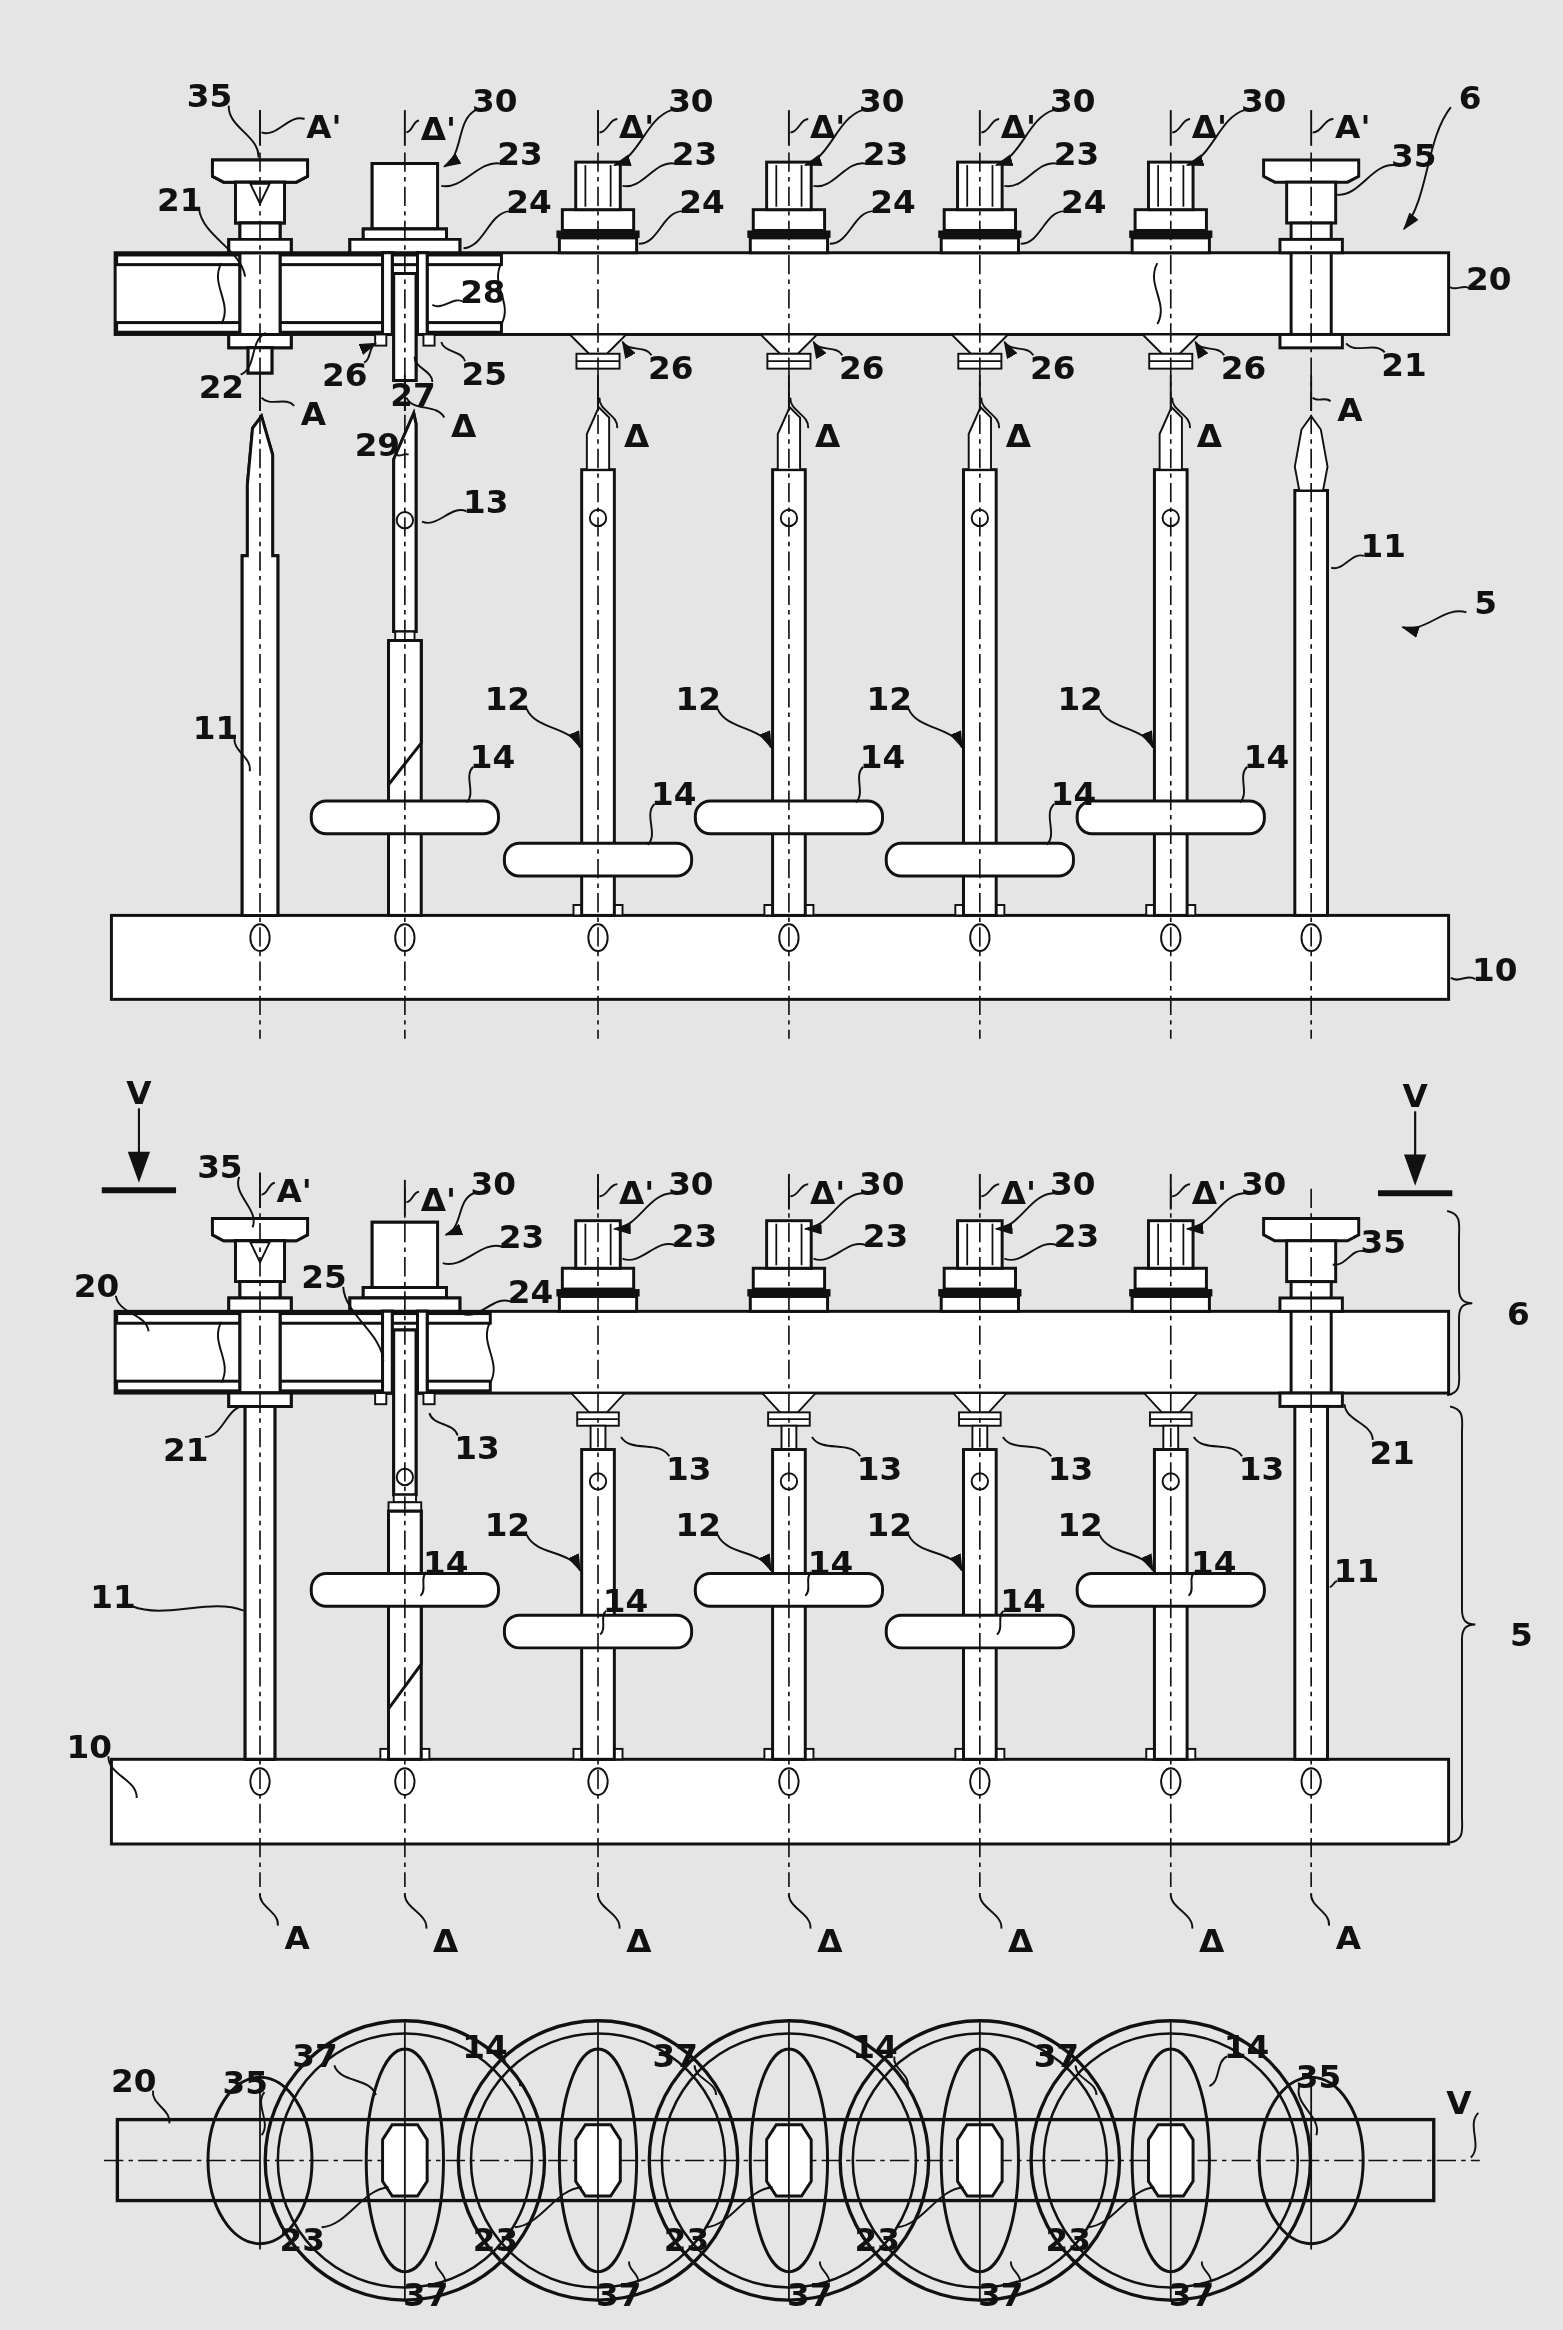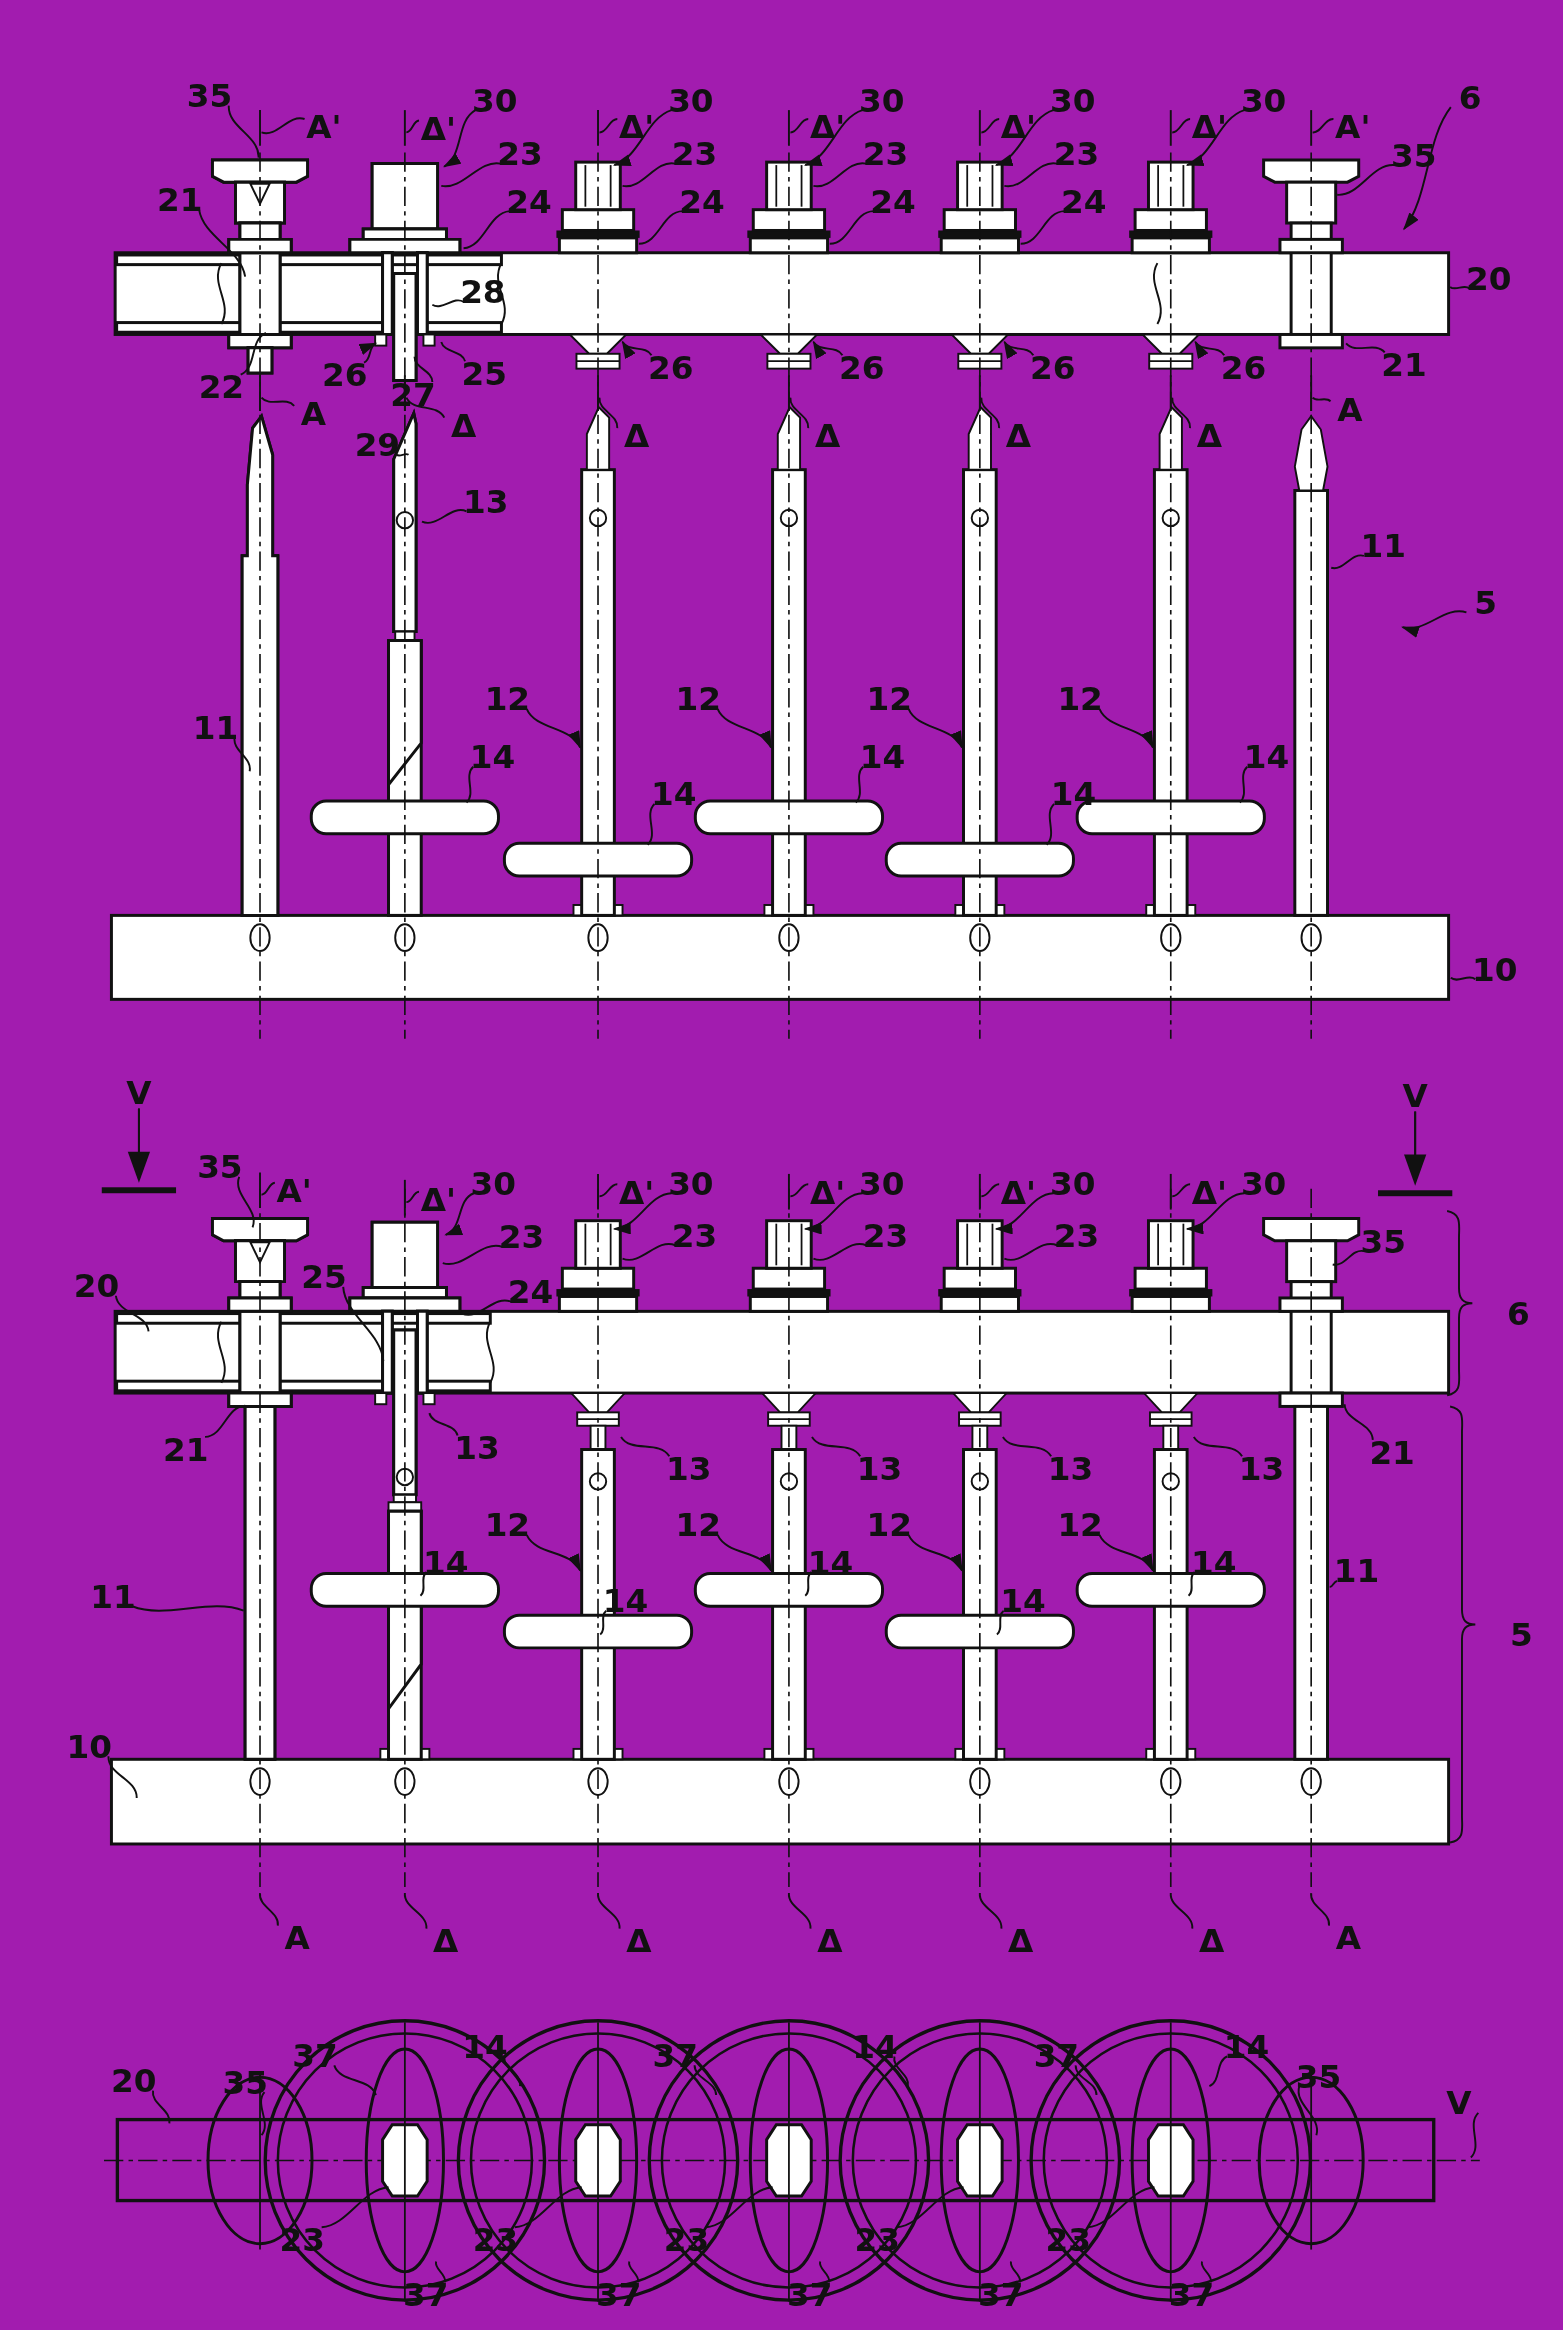--- a/index.html
+++ b/index.html
@@ -1,16 +1,16 @@
 <!DOCTYPE html>
 <html style="font-size:12px"><head>
 <meta charset="utf-8">
 <style>
   html,body{margin:0;padding:0;background:#fff;}
-  #page{width:1563px;height:2330px;background:#a21caf;position:relative;}
+  #page{width:1563px;height:2330px;background:#e5e5e5;position:relative;}
   svg{display:block;}
   .num{font:700 44px "DejaVu Sans", sans-serif;fill:#111;}
   .ol{fill:#fff;stroke:#111;stroke-width:4;stroke-linejoin:miter;}
   .o2{fill:#fff;stroke:#111;stroke-width:2.6;}
   .s2{stroke:#111;stroke-width:2.4;fill:none;}
   .cl{stroke:#111;stroke-width:2.2;fill:none;stroke-dasharray:26 7 6 7;}
   .lead{stroke:#111;stroke-width:2.6;fill:none;}
   .blk{fill:#111;stroke:none;}
 </style>
 </head>

